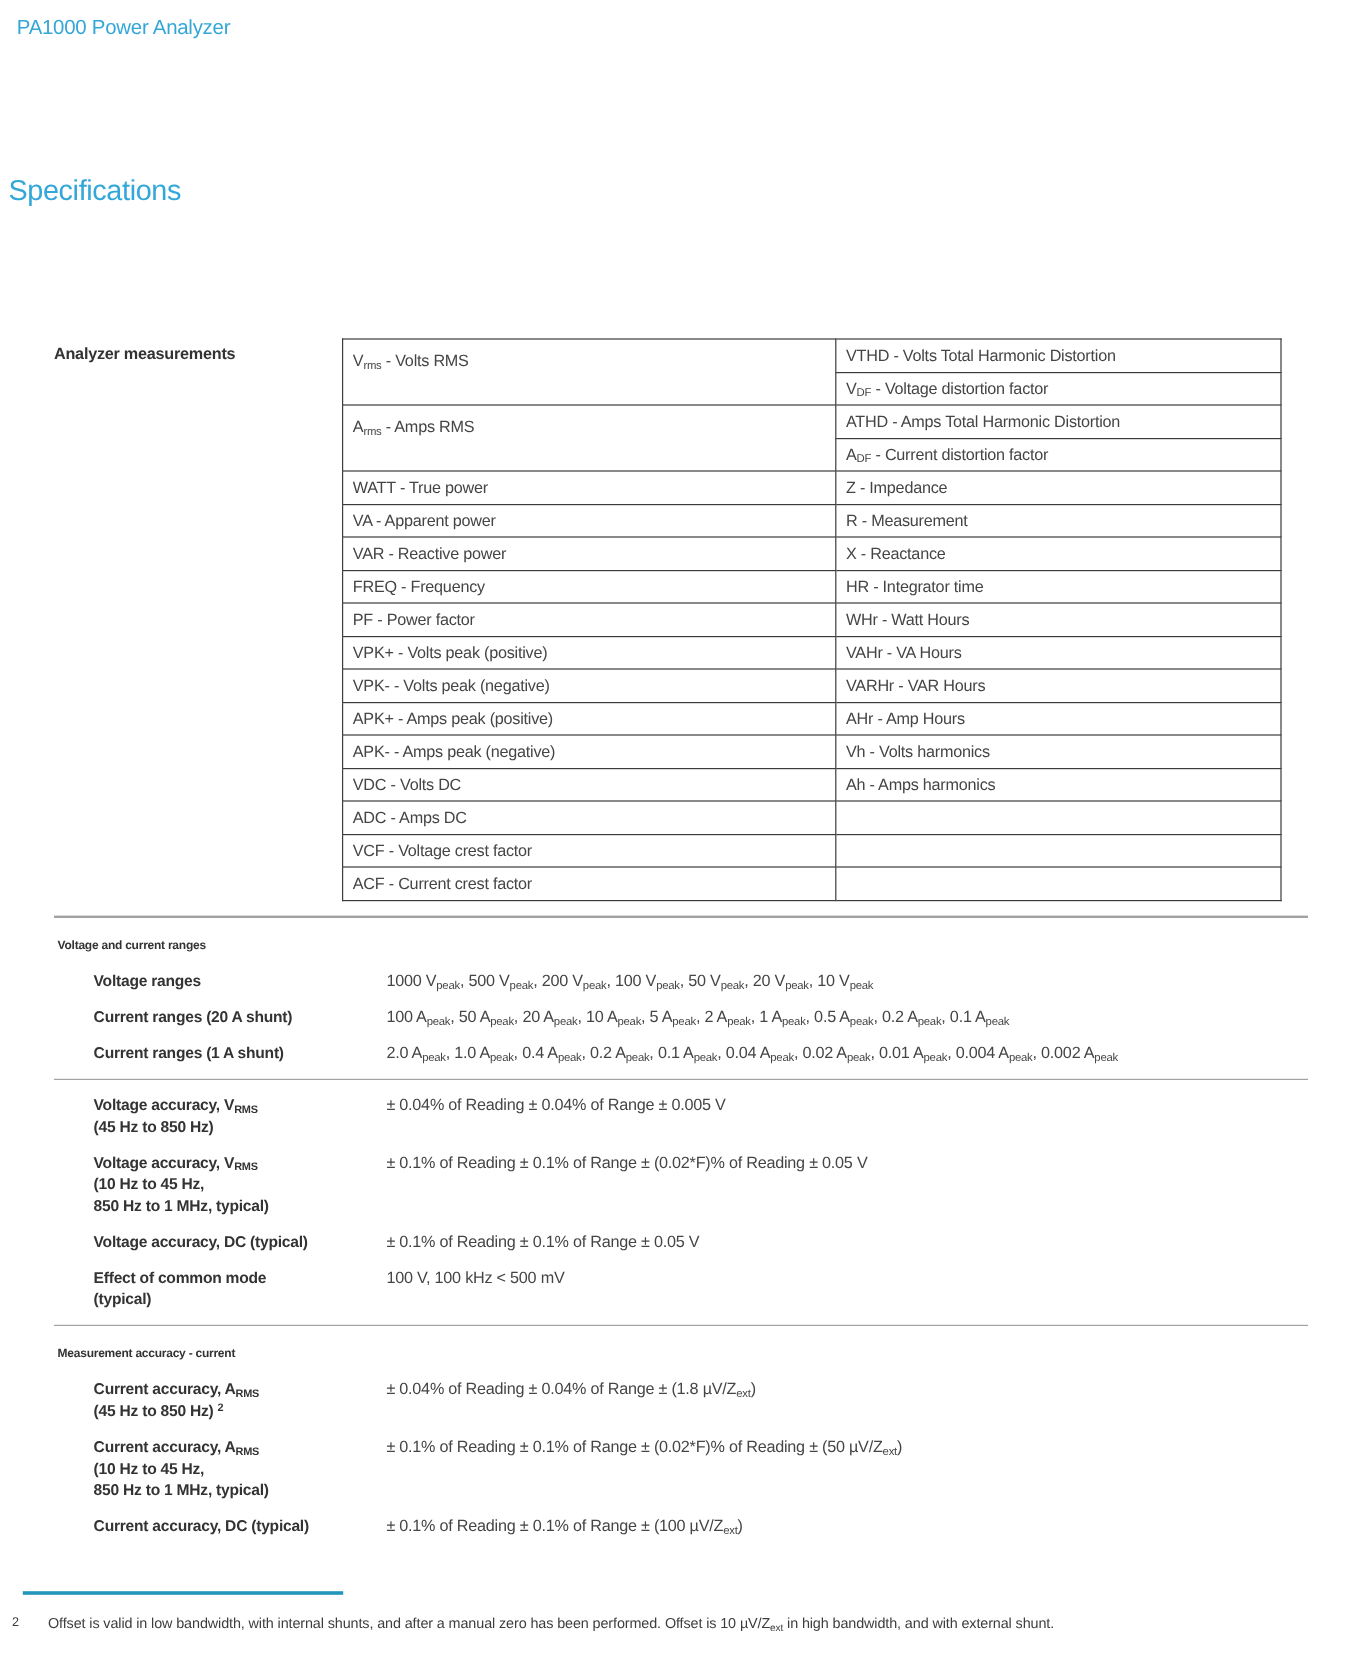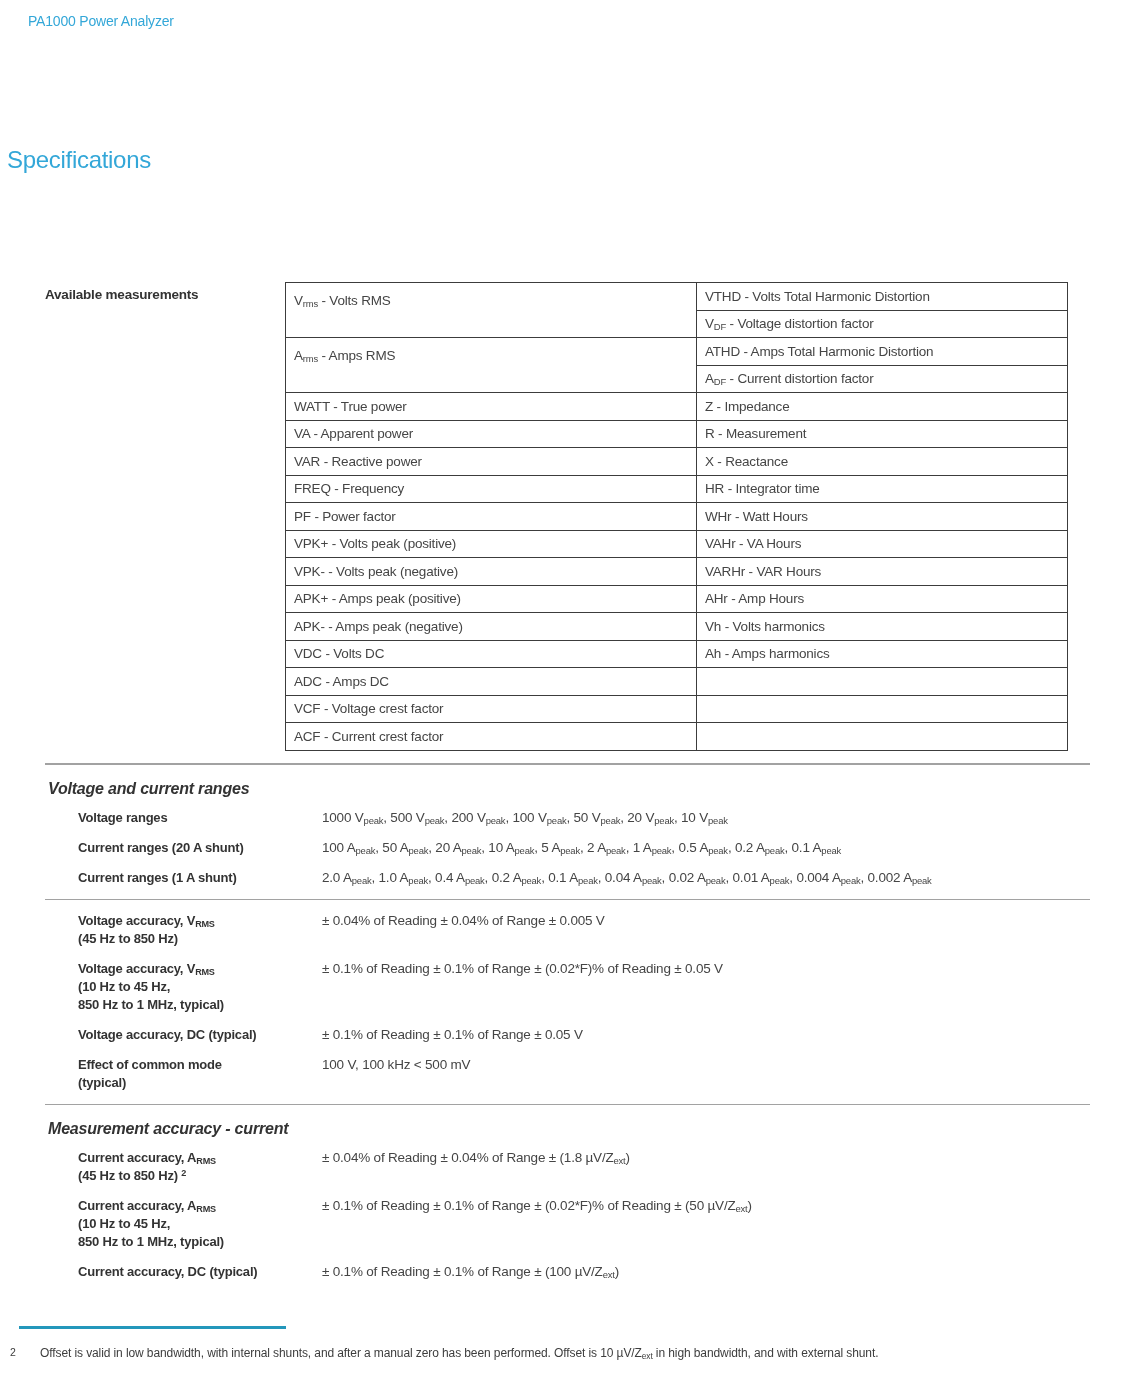--- a/index.html
+++ b/index.html
@@ -2,22 +2,22 @@
 <html style="--accent: #33A7D8; --footnote-rule: #2397BB; --divider: #A2A2A2; --table-border: #3C3C3C; --body-text: #454545; --label-text: #333333;"><head>
 <meta charset="utf-8">
 <style>
   html,body { margin:0; padding:0; background:#ffffff; }
   .page {
     position:relative; width:1130px; height:1387px; background:#fff;
     font-family:"Liberation Sans","DejaVu Sans",sans-serif;
     color:var(--body-text,#454545); overflow:hidden;
   }
   .doc-header {
-    position:absolute; top:13px; left:28px;
-    font-size:14px; color:var(--accent,#33a7d8); letter-spacing:-0.2px;
+    position:absolute; top:13px; left:14px;
+    font-size:17px; color:var(--accent,#33a7d8); letter-spacing:-0.2px;
   }
   .title {
     position:absolute; top:146px; left:7px; margin:0;
     font-size:24px; font-weight:400; color:var(--accent,#33a7d8); letter-spacing:-0.3px;
   }
   .intro {
     position:absolute; top:194px; left:18px; margin:0;
     font-size:13.5px; color:#3d3d3d;
   }
   .content { position:absolute; top:282px; left:45px; width:1045px; }
@@ -31,22 +31,22 @@
     height:26.5px; padding:0 8px; font-size:13.5px; color:var(--body-text,#454545);
     letter-spacing:-0.2px; vertical-align:middle; overflow:hidden; white-space:nowrap;
   }
   .meas-table td.col-left { width:394px; }
   .meas-table td.vtop { vertical-align:top; padding-top:10px; }
 
   .divider { border-top:2px solid var(--divider,#a2a2a2); margin-top:12px; }
   .divider.thin { border-top-width:1px; }
 
   .spec-section h2 {
-    font-size:16px; font-weight:bold; color:var(--label-text,#333);
-    margin:16px 0 0 3px; line-height:16px; letter-spacing:-0.2px;font-style:italic;
+    font-size:10px; font-weight:bold; color:var(--label-text,#333);
+    margin:16px 0 0 3px; line-height:16px; letter-spacing:-0.2px;
   }
   .spec-row { display:grid; grid-template-columns:237px 1fr; margin-top:12px; align-items:start;gap:40px; }
   .spec-label {
     padding-left:33px; font-weight:bold; font-size:13px; color:var(--label-text,#333);
     line-height:18px; letter-spacing:-0.2px;
   }
   .spec-value { font-size:13.5px; line-height:18px; color:var(--body-text,#454545); letter-spacing:-0.2px; }
 
   sub { font-size:0.7em; line-height:0; vertical-align:-0.25em; }
   sup { font-size:0.7em; line-height:0; vertical-align:0.45em; }
@@ -63,21 +63,21 @@
 <div class="page">
 
   <div class="doc-header">PA1000 Power Analyzer</div>
 
   <h1 class="title">Specifications</h1>
 
 
   <div class="content">
 
     <div class="meas-row">
-      <div class="label-col">Available measurements</div>
+      <div class="label-col">Analyzer measurements</div>
       <table class="meas-table">
         <tbody>
             <tr>
               <td class="col-left vtop" rowspan="2">V<sub>rms</sub> - Volts RMS</td>
               <td class="col-right">VTHD - Volts Total Harmonic Distortion</td>
             </tr>
             <tr>
               <td class="col-right">V<sub>DF</sub> - Voltage distortion factor</td>
             </tr>
             <tr>

